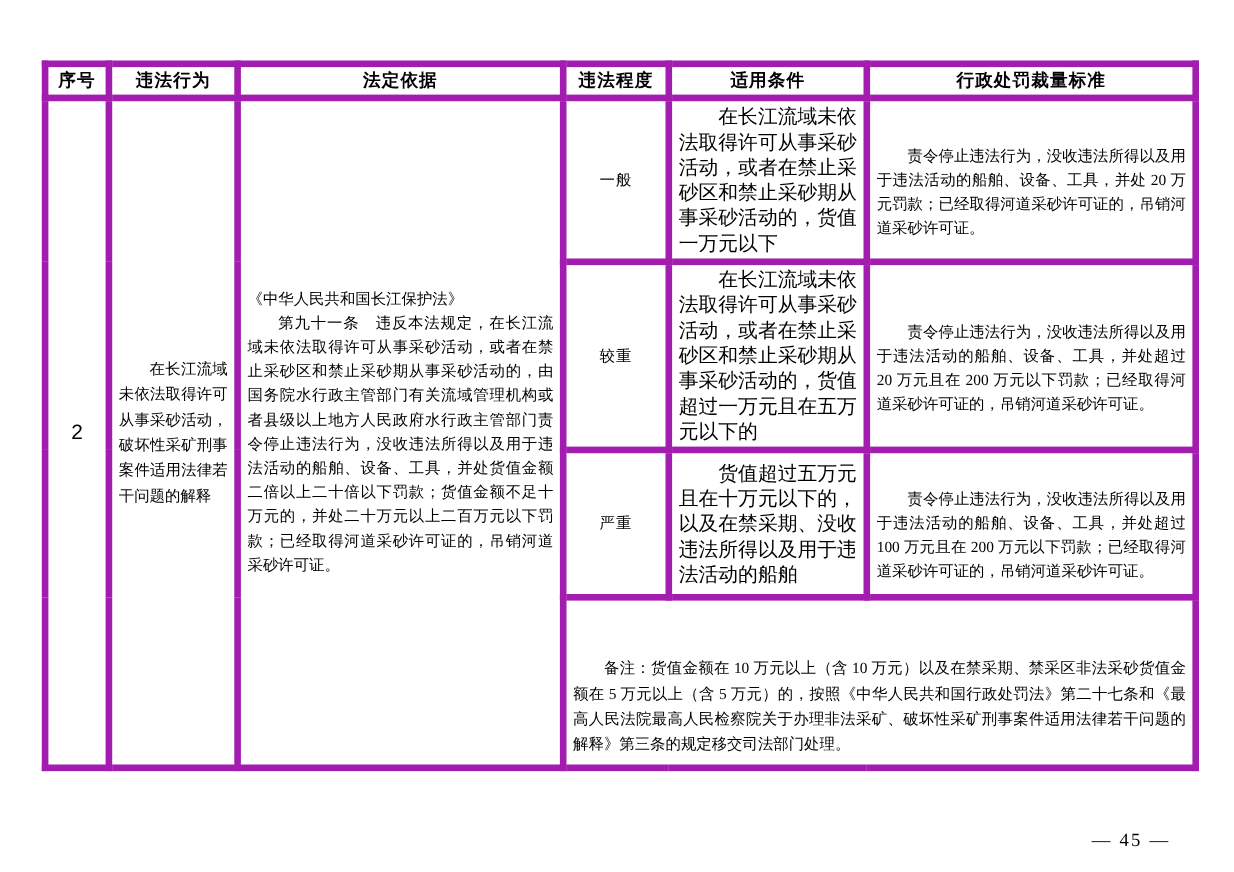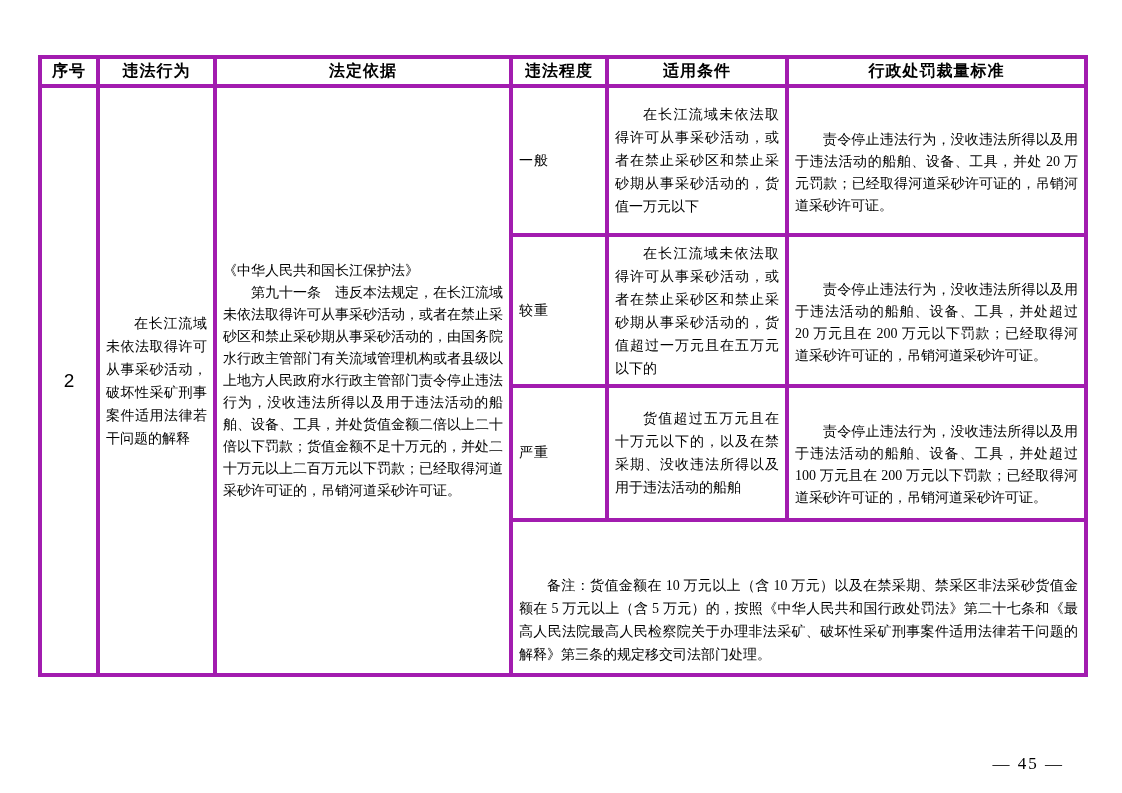--- a/index.html
+++ b/index.html
@@ -17,21 +17,21 @@
     position: absolute;
     left: 38px;
     top: 55px;
     width: 1046px;
     border-collapse: collapse;
     table-layout: fixed;
     border: 2px solid #000;
   }
   table.law-table th,
   table.law-table td {
-    border: 4px solid #a21caf;
+    border: 6px solid #a21caf;
     vertical-align: middle;
     padding: 2px 6px;
   }
   table.law-table th {
     font-family: "Liberation Sans", "DejaVu Sans", sans-serif;
     font-weight: bold;
     font-size: 16px;
     height: 28px;
     padding: 2px 2px;
     text-align: center;
@@ -57,27 +57,27 @@
   }
   .basis-body {
     font-size: 14px;
     line-height: 22px;
     text-indent: 2em;
     text-align: justify;
     text-justify: inter-character;
     font-family: Liberation Mono, monospace;
   }
   .degree-cell {
-    text-align: left;
+    text-align: center;
     font-size: 14px;
     letter-spacing: 1px;
   }
   .cond-cell { padding: 4px 9px; }
   .cond-cell p {
-    font-size: 14px;
+    font-size: 18px;
     line-height: 23px;
     text-indent: 2em;
     text-align: justify;
     text-justify: inter-character;
   }
   .std-cell { padding: 4px 11px; }
   .std-cell p {
     font-size: 14px;
     line-height: 22px;
     text-indent: 2em;

